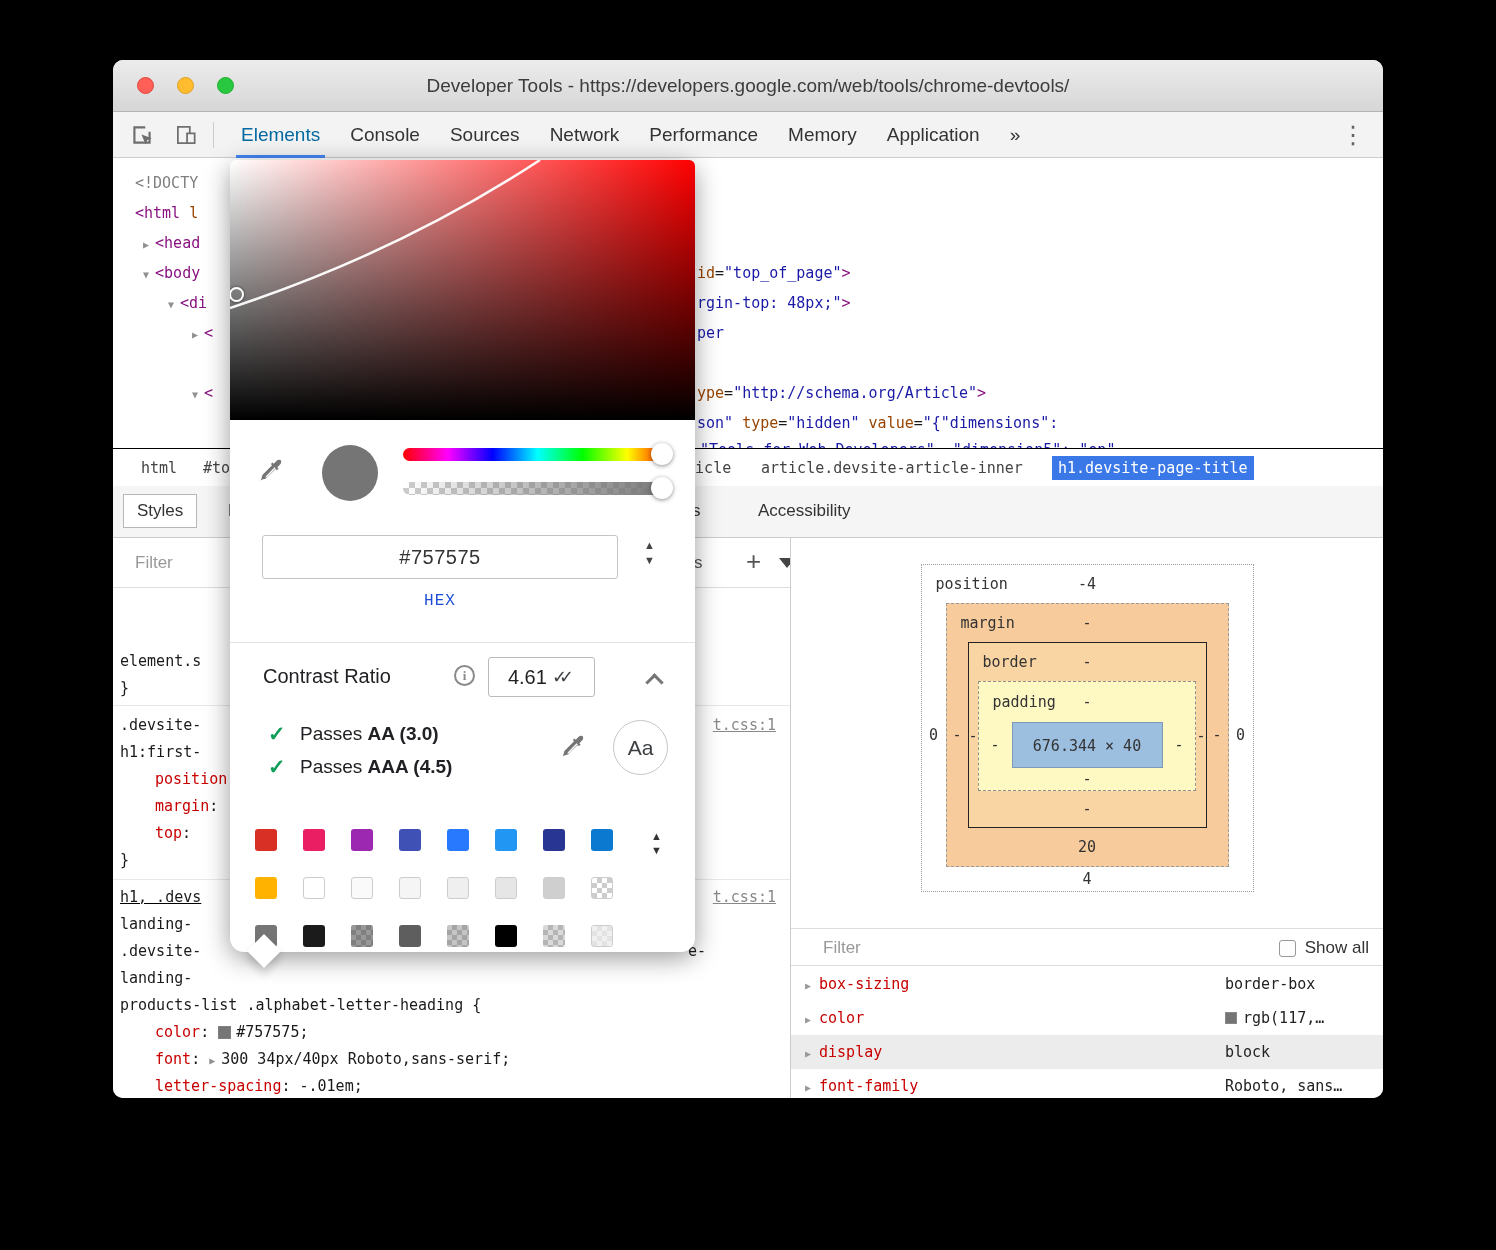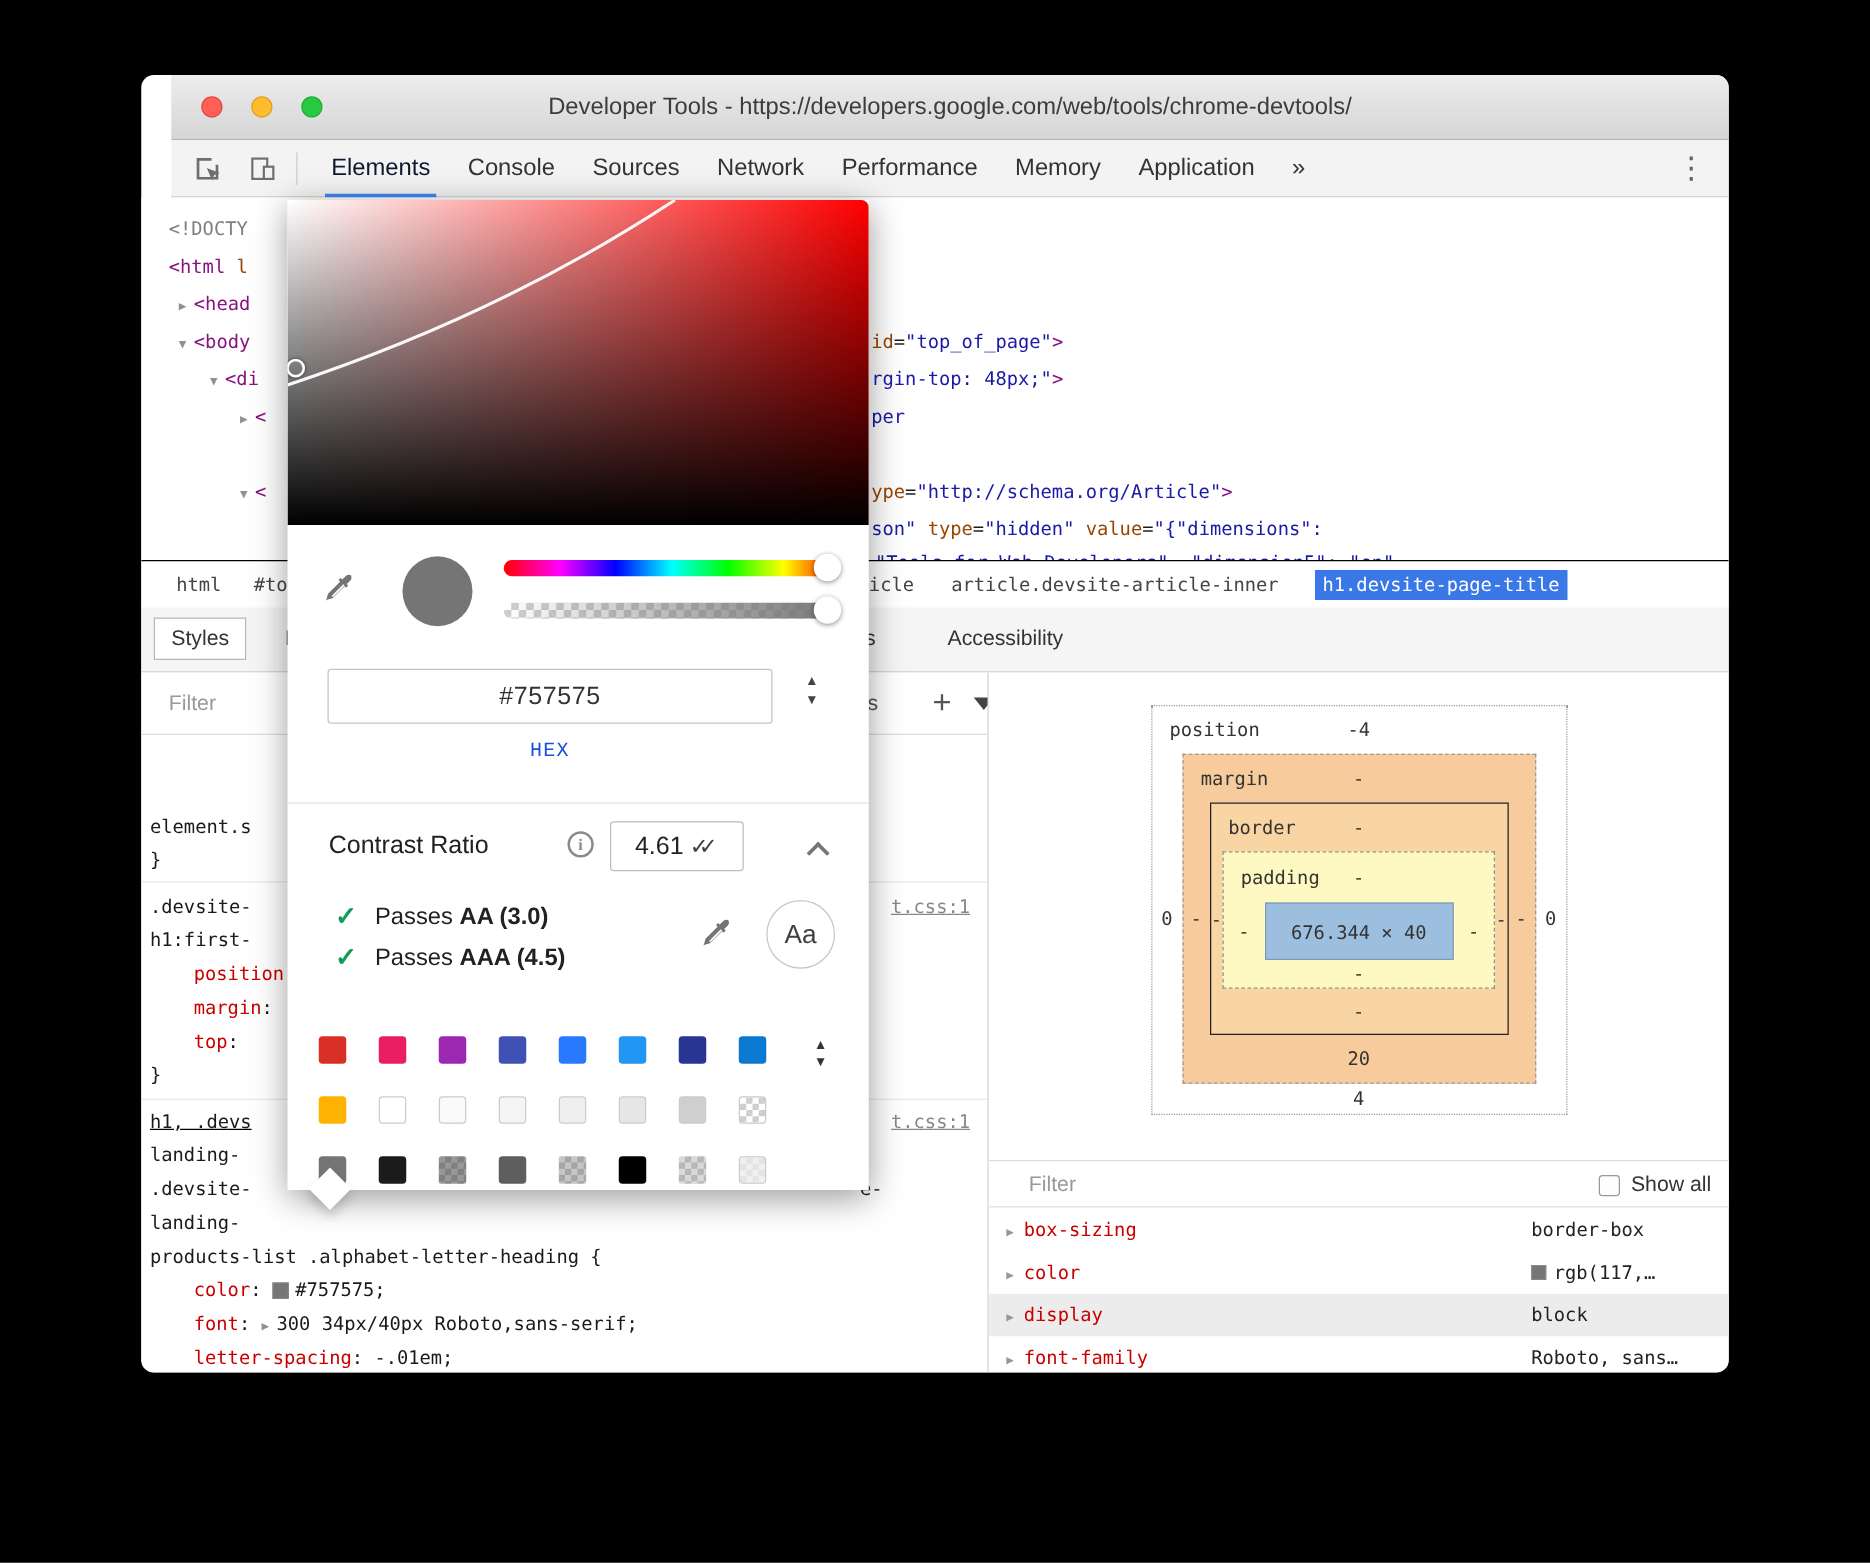--- a/index.html
+++ b/index.html
@@ -1,37 +1,37 @@
 <!DOCTYPE html>
 <html><head>
 <meta charset="utf-8">
 <style>
   * { margin:0; padding:0; box-sizing:border-box; }
   html,body { width:1496px; height:1250px; background:#000; font-family:"Liberation Sans",sans-serif; }
 
   .window { position:absolute; left:113px; top:60px; width:1270px; height:1038px;
-    background:#fff; border-radius:10px; overflow:hidden; box-shadow:0 30px 80px rgba(0,0,0,.6);padding-left:24px; }
+    background:#fff; border-radius:10px; overflow:hidden; box-shadow:0 30px 80px rgba(0,0,0,.6); }
 
   
   .titlebar { position:relative; height:52px; background:linear-gradient(#ececec,#d6d6d6); border-bottom:1px solid #b3b3b3; }
   .traffic { position:absolute; top:17px; left:24px; display:flex; gap:23px; }
   .light { width:17px; height:17px; border-radius:50%; display:inline-block; }
   .light.red { background:#ff5f57; border:1px solid #e2463d; }
   .light.yellow { background:#febc2e; border:1px solid #dfa023; }
   .light.green { background:#28c840; border:1px solid #1eaf31; }
   .title { text-align:center; line-height:52px; font-size:19px; color:#3c3c3c; }
 
   
   .dtoolbar { position:relative; height:46px; background:#f3f3f3; border-bottom:1px solid #ccc; display:flex; align-items:center; }
   .tool-icon { margin-left:16px; width:26px; height:26px; display:inline-flex; }
   .tool-icon + .tool-icon { margin-left:18px; }
   .tb-sep { width:1px; height:26px; background:#ccc; margin:0 12px 0 14px; }
   .ptabs { display:flex; height:46px; }
   .ptab { padding:0 15px; font-size:19px; color:#333; line-height:46px; position:relative; white-space:nowrap; }
-  .ptab.active { color:#0f172a;text-align:center; }
+  .ptab.active { color:#0369a1;text-align:center; }
   .ptab.active::after { content:""; position:absolute; left:10px; right:10px; bottom:0; height:3px; background:#4285f4; }
   .kebab { margin-left:auto; margin-right:18px; font-size:24px; color:#5f6368; line-height:46px; }
 
   
   .tree { position:absolute; top:98px; left:0; width:100%; height:290px; overflow:hidden; background:#fff;
     font-family:"DejaVu Sans Mono",monospace; font-size:15px; color:#1a1a1a; }
   .line { position:absolute; left:0; right:0; height:26px; line-height:26px; white-space:pre; }
   .frag { position:absolute; top:0; white-space:pre; }
   .g { color:#7f7f7f; } .t { color:#881280; } .a { color:#994500; } .v { color:#1a1aa6; } .p { color:#1a1a1a; }
   .arr { color:#909090; font-size:10px; } .sel { color:#1a1a1a; }
@@ -90,21 +90,21 @@
   .crows { position:absolute; top:429px; left:0; right:0; }
   .crow { position:relative; height:34px; line-height:34px; padding-left:14px;
     font-family:"DejaVu Sans Mono",monospace; font-size:15px; color:#222; }
   .crow.shaded { background:#ececec; }
   .carr { color:#999; font-size:10px; margin-right:8px; }
   .cname { color:#c80000; }
   .cval { position:absolute; left:434px; top:0; white-space:pre; }
   .vswatch { display:inline-block; width:12px; height:12px; border:1px solid #888; margin-right:6px; vertical-align:-1px; }
 
   
-  .popup { position:absolute; left:117px; top:100px; width:465px; height:792px; background:#fff; border-radius:0;
+  .popup { position:absolute; left:117px; top:100px; width:465px; height:792px; background:#fff; border-radius:14px;
     box-shadow:0 6px 26px rgba(0,0,0,.4); z-index:50; }
   .popup-tail { position:absolute; left:22px; bottom:-11px; width:24px; height:24px; background:#fff;
     transform:rotate(45deg); box-shadow:4px 4px 9px rgba(0,0,0,.18); }
   .cp-gradient { position:absolute; left:0; top:0; width:465px; height:260px; border-radius:6px 6px 0 0; overflow:hidden;
     background:linear-gradient(to bottom, rgba(0,0,0,0), #000), linear-gradient(to right, #fff, #f00); }
   .cp-gradient svg { position:absolute; left:0; top:0; }
   .cp-cursor { position:absolute; left:-1px; top:127px; width:15px; height:15px; border:2px solid #fff; border-radius:50%;
     box-shadow:0 0 3px rgba(0,0,0,.6); }
   .dropper { position:absolute; display:inline-flex; }
   .dropper.one { left:28px; top:297px; }

